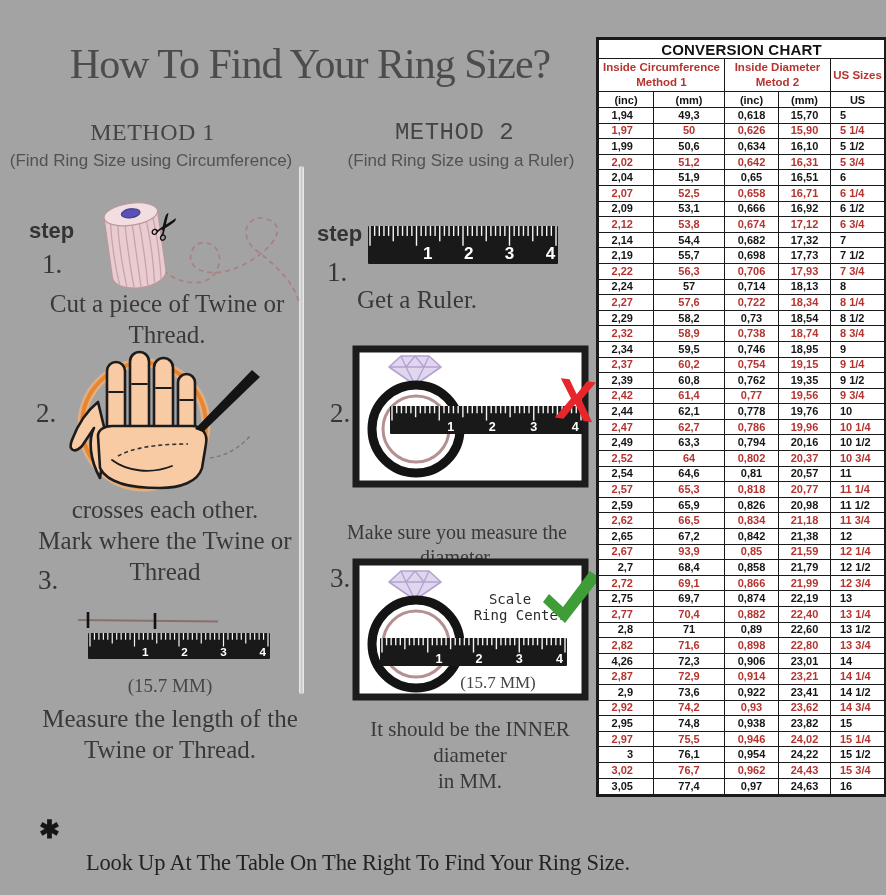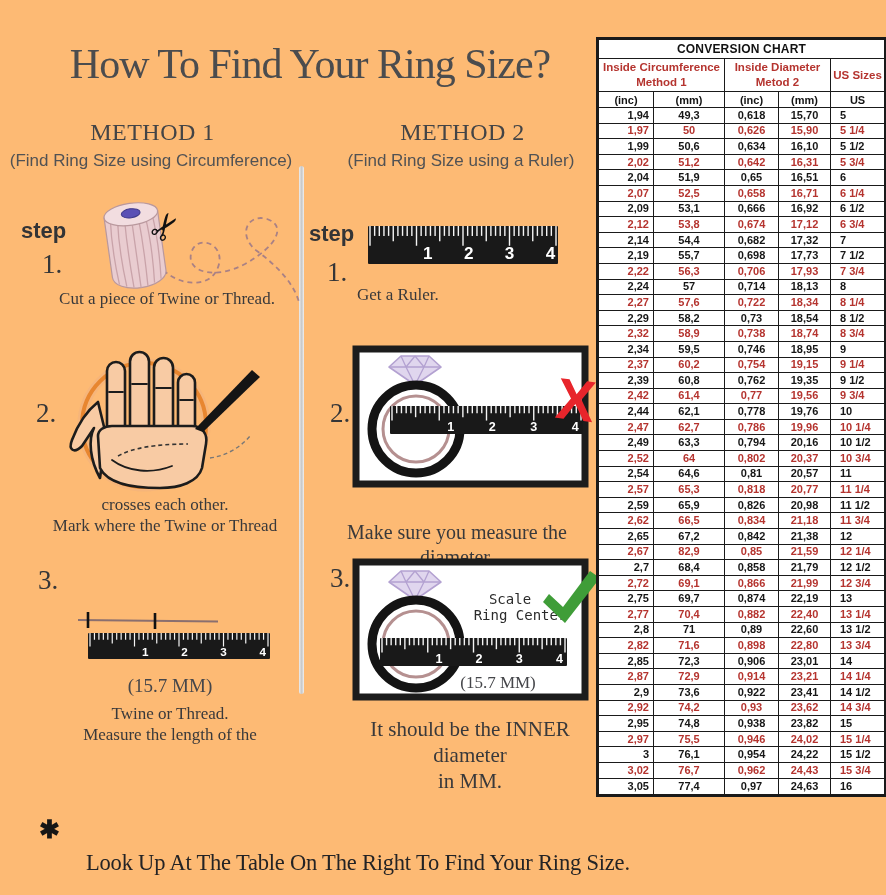--- a/index.html
+++ b/index.html
@@ -1,66 +1,66 @@
 <!DOCTYPE html>
 <html><head>
 <meta charset="utf-8">
 <style>
   :root{ --red:#b5342f; --ink:#1a1a1a; --body:#3c3d3f; }
   html,body{ margin:0; padding:0; background:#fff; }
-  .canvas{ position:relative; width:886px; height:895px; background:#fdba74;
+  .canvas{ position:relative; width:886px; height:895px; background:#a3a3a3;
            font-family:"Liberation Serif", serif; color:var(--body); overflow:hidden; }
   .abs{ position:absolute; }
   .ctr{ text-align:center; }
 
   .title{ left:0; top:40px; width:620px; font-size:42px; color:#4b4c4e; letter-spacing:-1px; }
   .mhead{ width:245px; top:119px; font-size:24px; color:#434446; letter-spacing:.5px; }
   .msub{ top:151px; font-size:17px; color:#515254;
          font-family:"Liberation Sans", sans-serif; }
   .steplbl{ font-family:"Liberation Sans", sans-serif; font-weight:bold;
-            font-size:22px; color:#333436; }
+            font-size:22px; color:#333436;margin-left:8px; }
   .stepnum{ font-size:27px; color:#353638; }
-  .instr{ font-size:17px; color:#39393b; line-height:1.24; }
+  .instr{ font-size:25px; color:#39393b; line-height:1.24; }
   .mmnote{ font-size:19px; color:#45464a; }
 
   .divider{ left:299px; top:166px; width:5px; height:528px; border-radius:3px;
             background:linear-gradient(to right,#ececec,#c7c7c7 55%,#f1f1f1); }
 
   .footer-bullet{ left:39px; top:815px; font-size:25px; font-weight:bold; color:#161616; }
   .footer-text{ left:86px; top:850px; font-size:22.5px; color:#232325; letter-spacing:-0.2px; }
 
   table.conv{ position:absolute; left:596px; top:37px; width:288px; height:760px;
               border-collapse:collapse; table-layout:fixed; background:#fff;
               font-family:"Liberation Sans", sans-serif; border:3px solid var(--ink); }
   table.conv td{ border:1.6px solid var(--ink); padding:0; overflow:hidden; white-space:nowrap; }
-  tr.t-title td{ height:18px; font-size:12px; font-weight:bold; color:#121212;
+  tr.t-title td{ height:18px; font-size:15px; font-weight:bold; color:#121212;
                  text-align:center; letter-spacing:.2px; }
   tr.t-group td{ height:32px; font-size:11.5px; font-weight:bold; color:var(--red);
                  text-align:center; line-height:1.3; white-space:normal; }
   tr.t-sub td{ height:15px; font-size:11px; font-weight:bold; color:#141414; text-align:center;margin-top:40px; }
   tbody.t-data td{ font-size:11px; font-weight:bold; line-height:1; }
-  tbody.t-data td.c0{ text-align:right; padding-right:4px; }
+  tbody.t-data td.c0{ text-align:right; padding-right:20px; }
   tbody.t-data td.c1, tbody.t-data td.c2, tbody.t-data td.c3{ text-align:center; }
   tbody.t-data td.c4{ text-align:left; padding-left:9px; }
   tbody.t-data tr.blk{ color:#161616; }
   tbody.t-data tr.red{ color:var(--red); }
 
   svg{ overflow:visible; }
   .monotext{ font-family:"DejaVu Sans Mono","Liberation Mono",monospace; fill:#2b2b2b; }
 </style>
 </head>
 <body>
 
 <div class="canvas">
 
   <div class="abs title ctr">How To Find Your Ring Size?</div>
 
   <div class="abs mhead ctr" style="left:30px;">METHOD 1</div>
   <div class="abs msub ctr" style="left:5px;width:292px;">(Find Ring Size using Circumference)</div>
-  <div class="abs mhead ctr" style="left:340px;">METHOD 2</div>
+  <div class="abs mhead ctr" style="left:332px;font-family:Liberation Mono, monospace;">METHOD 2</div>
   <div class="abs msub ctr" style="left:330px;width:262px;">(Find Ring Size using a Ruler)</div>
 
   <div class="abs divider"></div>
 
   <div class="abs steplbl" style="left:21px;top:218px;">step</div>
 
   <svg class="abs" style="left:85px;top:192px;" width="215" height="115" viewBox="0 0 215 115">
     <path d="M72,72 C92,96 128,98 134,72 C139,50 110,42 106,62 C102,80 130,88 160,72 C192,54 202,34 182,27 C162,21 152,44 172,59 C192,74 208,90 214,110" fill="none" stroke="#a98185" stroke-width="1.8" stroke-dasharray="5 4"></path>
     <g transform="rotate(-8 50 52)">
       <path d="M23,22 L23,82 C23,90 35,96 50,96 C65,96 77,90 77,82 L77,22 Z" fill="#e9ccd0" stroke="#b9989d" stroke-width="1.2"></path>
@@ -163,22 +163,22 @@
         <line x1="180" y1="0" x2="180" y2="13.52" stroke="#f4f4f4" stroke-width="1.2"></line>
         <text x="57.33" y="22.88" fill="#fff" font-size="11.700000000000001" font-weight="bold" text-anchor="middle" font-family="Liberation Sans, sans-serif">1</text>
         <text x="96.46000000000001" y="22.88" fill="#fff" font-size="11.700000000000001" font-weight="bold" text-anchor="middle" font-family="Liberation Sans, sans-serif">2</text>
         <text x="135.59" y="22.88" fill="#fff" font-size="11.700000000000001" font-weight="bold" text-anchor="middle" font-family="Liberation Sans, sans-serif">3</text>
         <text x="174.72" y="22.88" fill="#fff" font-size="11.700000000000001" font-weight="bold" text-anchor="middle" font-family="Liberation Sans, sans-serif">4</text>
       </g>
   </svg>
 
   <div class="abs mmnote ctr" style="left:70px;top:675px;width:200px;">(15.7 MM)</div>
   <div class="abs instr ctr" style="left:35px;top:703px;width:270px;">
+    <div>Measure the length of the</div>
     <div>Twine or Thread.</div>
-    <div>Measure the length of the</div>
   </div>
 
   <div class="abs steplbl" style="left:309px;top:221px;">step</div>
 
   <svg class="abs" style="left:368px;top:226px;" width="190" height="38" viewBox="0 0 190 38">
     <g transform="translate(0,0)">
         <rect x="0" y="0" width="190" height="38" fill="#191919" rx="1"></rect>
         <line x1="2" y1="0" x2="2" y2="19.76" stroke="#f4f4f4" stroke-width="1.4"></line>
         <line x1="6.65" y1="0" x2="6.65" y2="9.88" stroke="#f4f4f4" stroke-width="1.4"></line>
         <line x1="11.3" y1="0" x2="11.3" y2="9.88" stroke="#f4f4f4" stroke-width="1.4"></line>
@@ -586,21 +586,21 @@
         </tr>
         <tr class="blk">
           <td class="c0">2,65</td>
           <td class="c1">67,2</td>
           <td class="c2">0,842</td>
           <td class="c3">21,38</td>
           <td class="c4">12</td>
         </tr>
         <tr class="red">
           <td class="c0">2,67</td>
-          <td class="c1">82,9</td>
+          <td class="c1">93,9</td>
           <td class="c2">0,85</td>
           <td class="c3">21,59</td>
           <td class="c4">12 1/4</td>
         </tr>
         <tr class="blk">
           <td class="c0">2,7</td>
           <td class="c1">68,4</td>
           <td class="c2">0,858</td>
           <td class="c3">21,79</td>
           <td class="c4">12 1/2</td>
@@ -634,21 +634,21 @@
           <td class="c4">13 1/2</td>
         </tr>
         <tr class="red">
           <td class="c0">2,82</td>
           <td class="c1">71,6</td>
           <td class="c2">0,898</td>
           <td class="c3">22,80</td>
           <td class="c4">13 3/4</td>
         </tr>
         <tr class="blk">
-          <td class="c0">2,85</td>
+          <td class="c0">4,26</td>
           <td class="c1">72,3</td>
           <td class="c2">0,906</td>
           <td class="c3">23,01</td>
           <td class="c4">14</td>
         </tr>
         <tr class="red">
           <td class="c0">2,87</td>
           <td class="c1">72,9</td>
           <td class="c2">0,914</td>
           <td class="c3">23,21</td>

